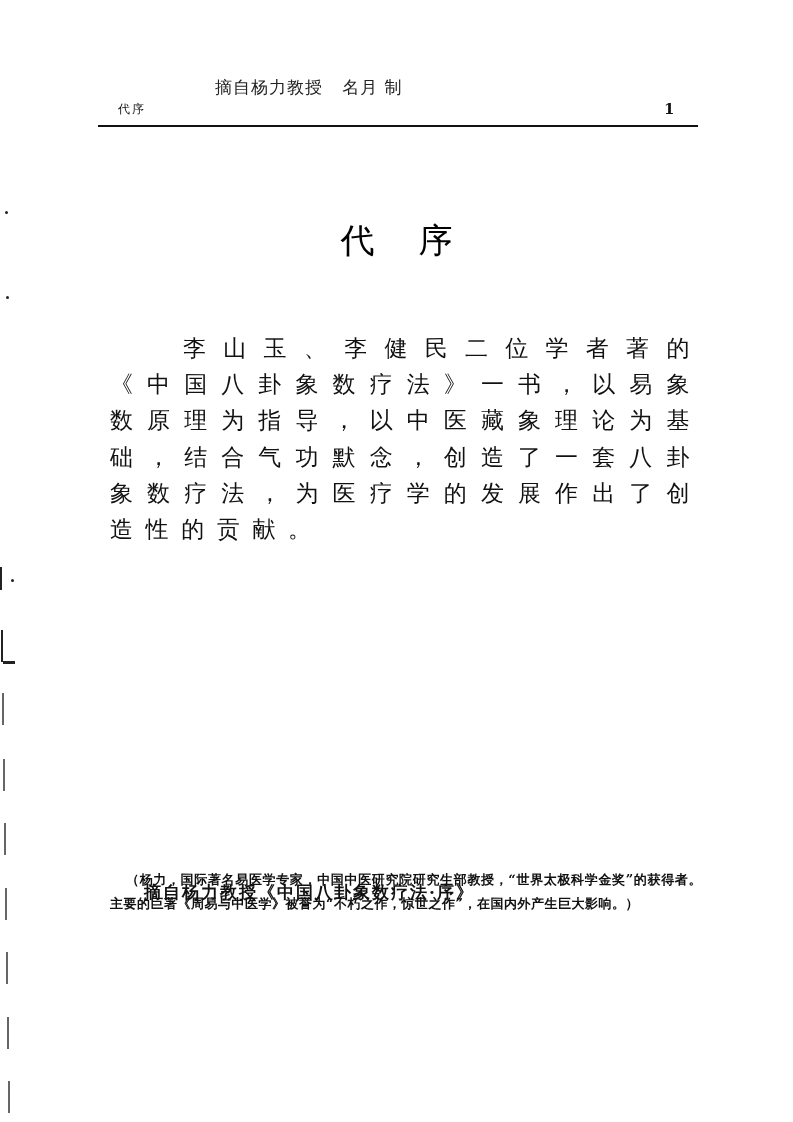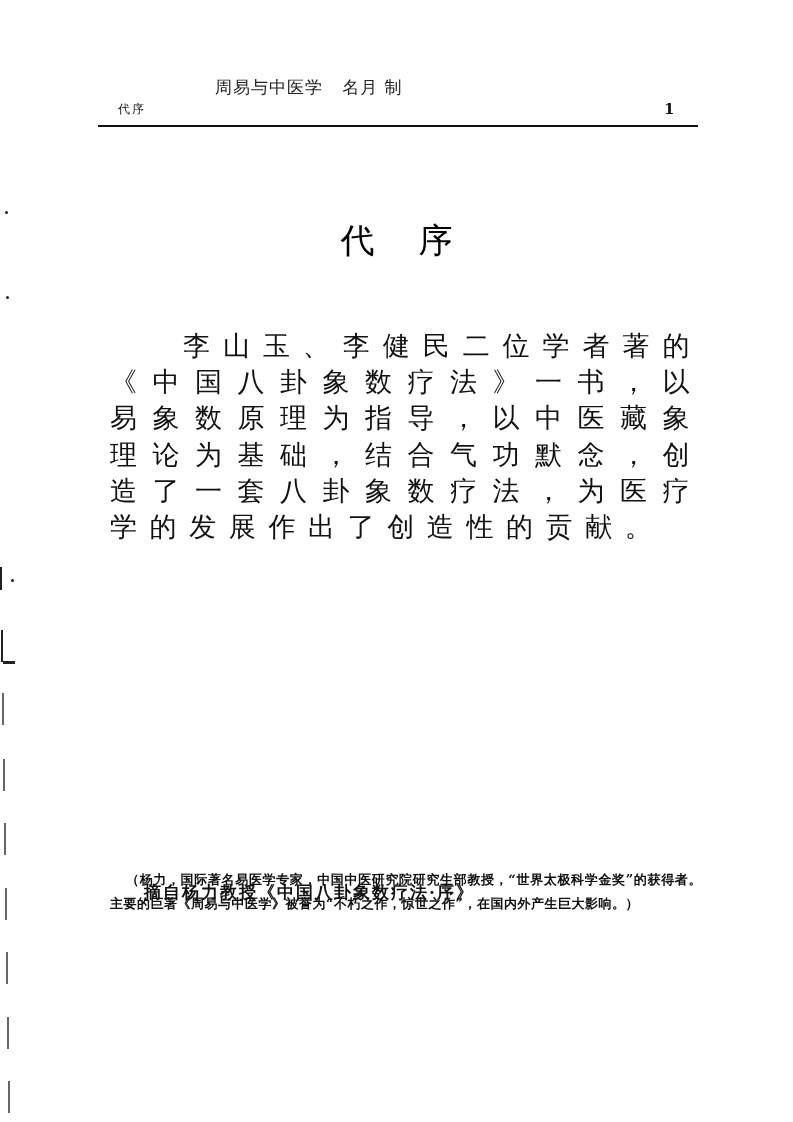--- a/index.html
+++ b/index.html
@@ -58,26 +58,25 @@
       font-size: 34px;
       letter-spacing: 44px;
       text-indent: 44px;
       color: #000;
     }
     .body-text {
       position: absolute;
       left: 110px;
       top: 330px;
       width: 592px;
-      font-size: 27px;
+      font-size: 23px;
       line-height: 36.2px;
       letter-spacing: 12.6px;
       text-align: justify;
       color: #111;
-      font-family: Liberation Mono, monospace;
     }
     .body-text p {
       margin: 0;
       text-indent: 73px;
     }
     .attribution {
       position: absolute;
       left: 144px;
       top: 881px;
       font-size: 17px;
@@ -112,21 +111,21 @@
     }
     .margin-marks .bar {
       width: 2px;
       background: #666;
     }
   </style>
 </head>
 <body>
 
 <div>
-  <div class="watermark">周易与中医学   名月 制</div>
+  <div class="watermark">摘自杨力教授   名月 制</div>
   <div class="running-head">代序</div>
   <div class="page-number">1</div>
   <div class="header-rule"></div>
 
   <h1 class="title" style="margin:0;font-weight:normal;">代序</h1>
 
   <div class="body-text">
     <p>李山玉、李健民二位学者著的《中国八卦象数疗法》一书，以易象数原理为指导，以中医藏象理论为基础，结合气功默念，创造了一套八卦象数疗法，为医疗学的发展作出了创造性的贡献。</p>
   </div>
 

